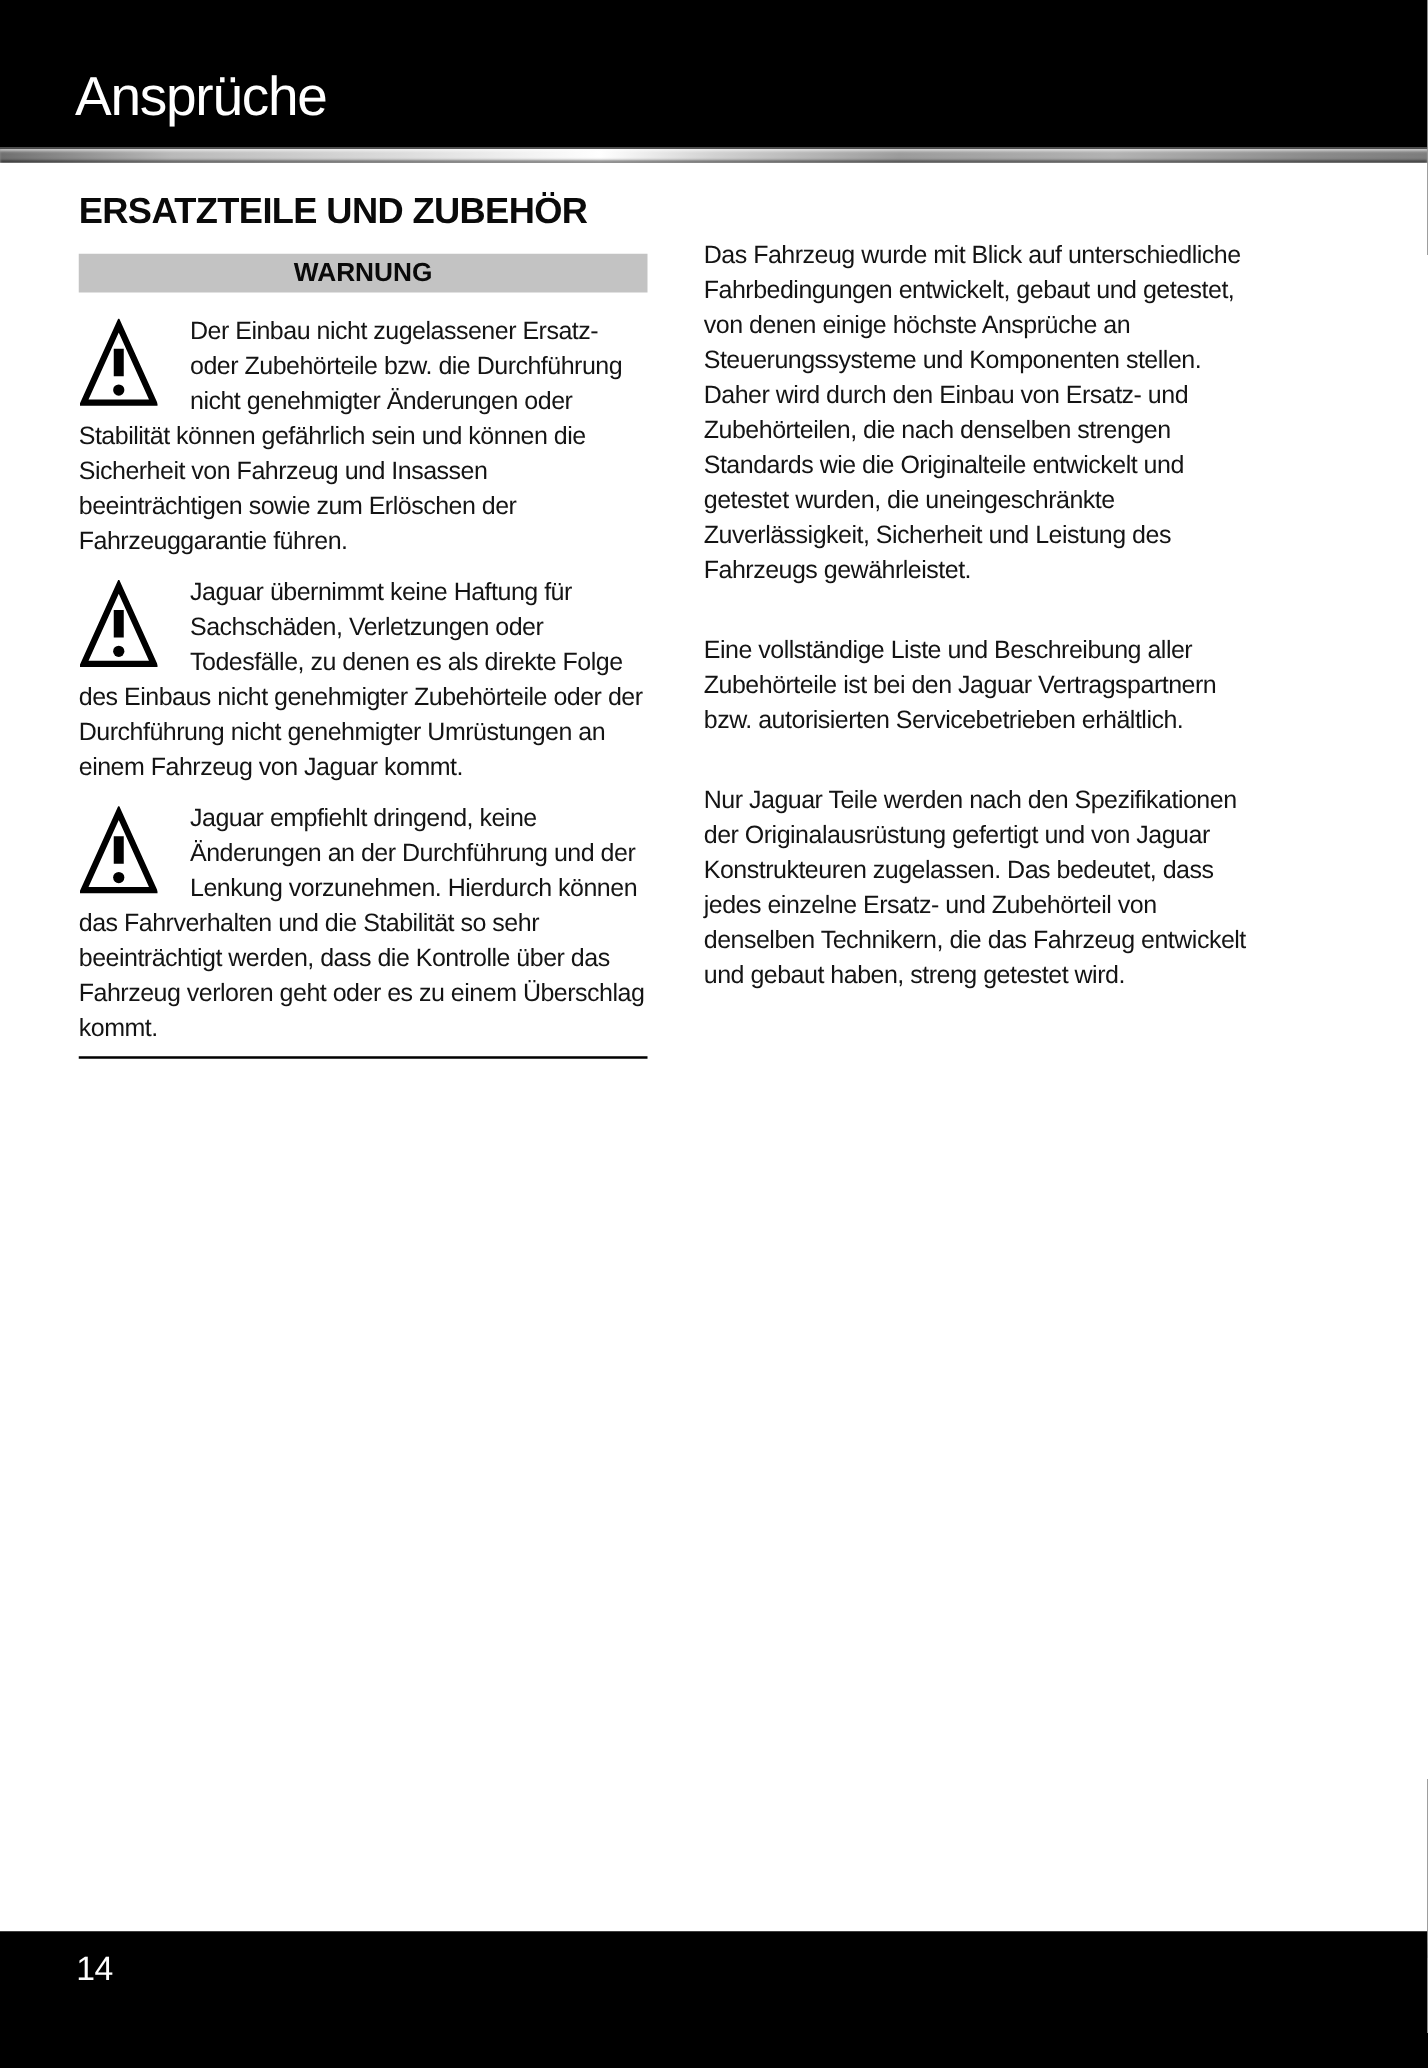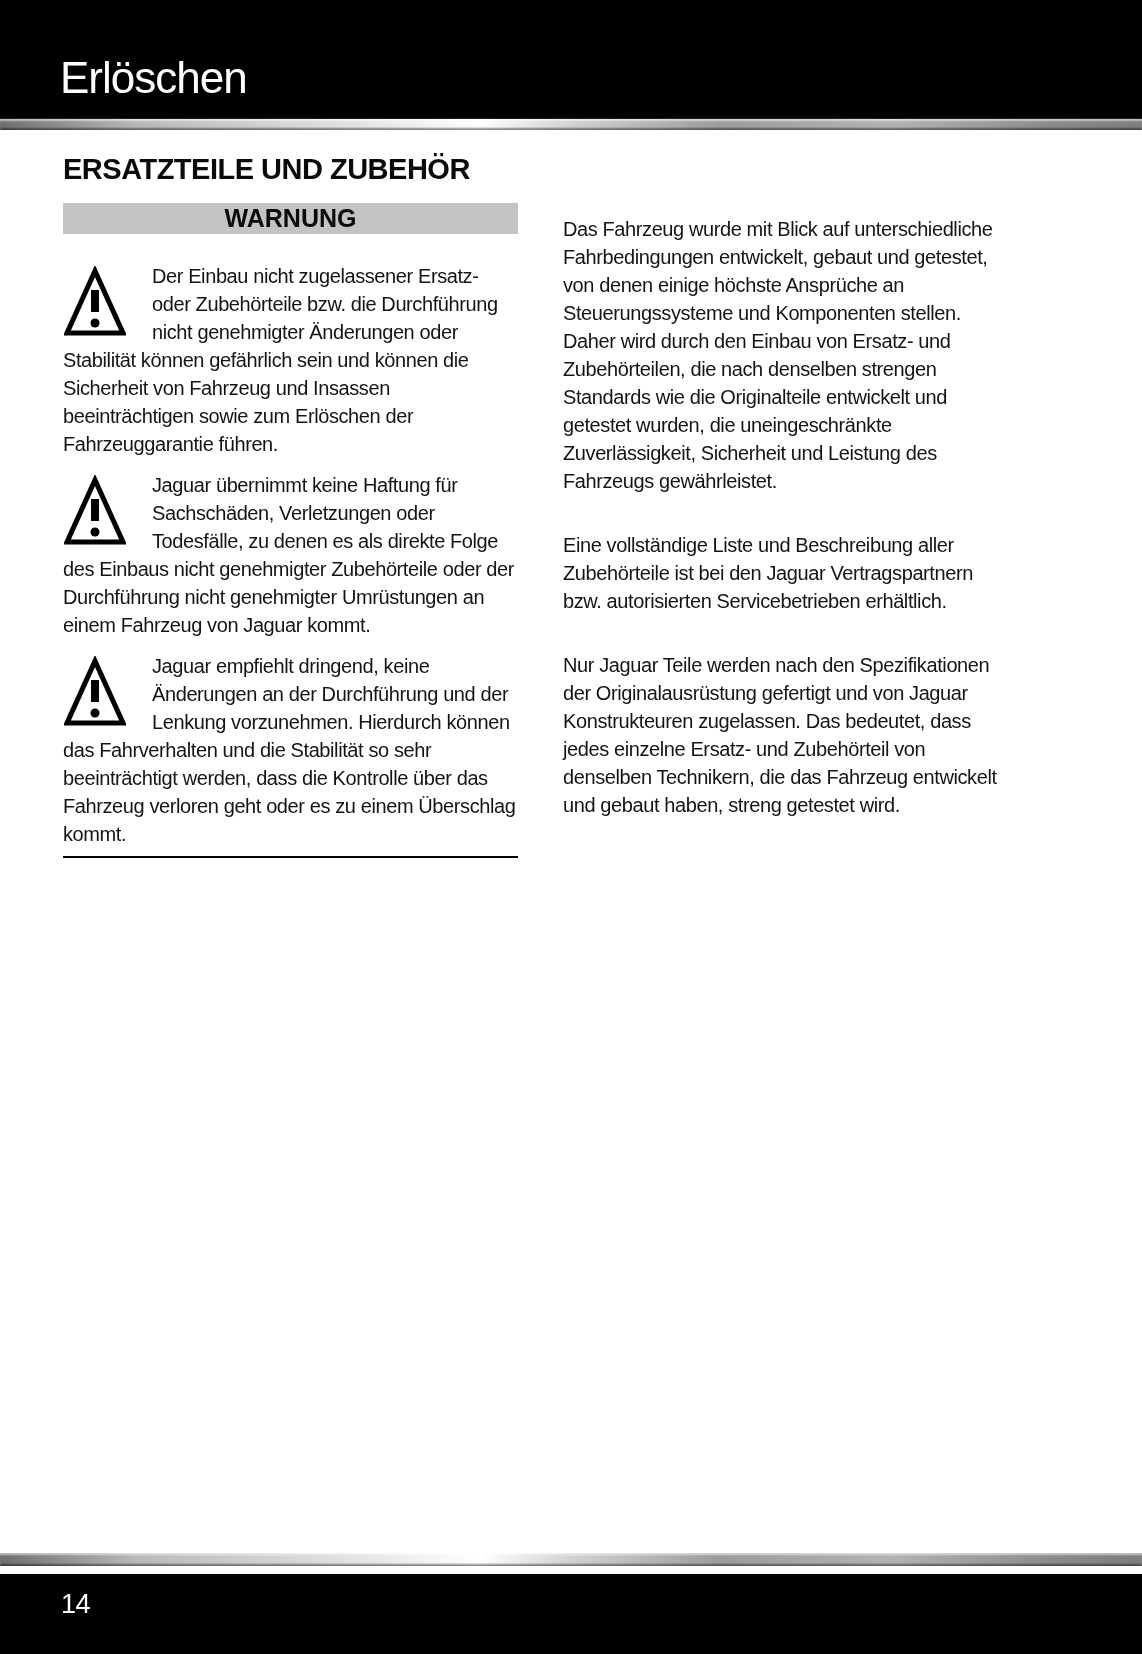--- a/index.html
+++ b/index.html
@@ -39,44 +39,43 @@
       #d2d2d2 50%, #9c9c9c 63%, #b3b3b3 78%, #8b8b8b 92%, #7d7d7d 100%);
     box-shadow: inset 0 2px 2px rgba(255,255,255,.55),
                 inset 0 -2px 2px rgba(0,0,0,.45);
   }
   .metal-strip.top { border-top: 1px solid #1c1c1c; }
 
   
   .content {
     display: flex;
     padding: 24px 12px 0 63px;
-    align-items: center;
   }
   .col-left  { width: 455px; }
   .col-right { width: 452px; margin-left: 45px; }
 
   .section-heading {
     font-size: 29px;
     font-weight: 700;
     letter-spacing: -0.5px;
     line-height: 1.05;
     color: #0a0a0a;
     margin-bottom: 19px;
   }
 
   
   .warning-title {
     background: #c3c3c3;
     height: 31px;
     line-height: 31px;
     text-align: center;
-    font-size: 25px;
+    font-size: 21px;
     font-weight: 700;
     color: #0a0a0a;
-    margin-bottom: 28px;
+    margin-bottom: 17px;
   }
   .warning-item { clear: left; }
   .warning-item + .warning-item { margin-top: 13px; }
   .warning-icon {
     float: left;
     width: 62px;
     height: 72px;
     margin: 4px 26px 4px 1px;
   }
   .warning-icon svg { display: block; width: 100%; height: 100%; }
@@ -98,39 +97,39 @@
   
   .footer-strip {
     position: absolute;
     left: 0; right: 0;
     bottom: 88px;
     height: 13px;
   }
   .footer-bar {
     position: absolute;
     left: 0; right: 0; bottom: 0;
-    height: 80px;
+    height: 109px;
     background: #000000;
     padding: 17px 0 0 61px;
   }
   .page-number {
     color: #ffffff;
     font-size: 27px;
     font-weight: 500;
     letter-spacing: -0.5px;
     line-height: 1;
   }
 </style>
 </head>
 <body>
 
 <div class="page">
 
   <header class="topbar">
-    <h1 class="chapter-title">Erlöschen</h1>
+    <h1 class="chapter-title">Ansprüche</h1>
   </header>
   <div class="metal-strip top"></div>
 
   <main class="content">
 
     <section class="col-left">
       <h2 class="section-heading">ERSATZTEILE UND ZUBEHÖR</h2>
 
       <div class="warning-box">
         <div class="warning-title">WARNUNG</div>

